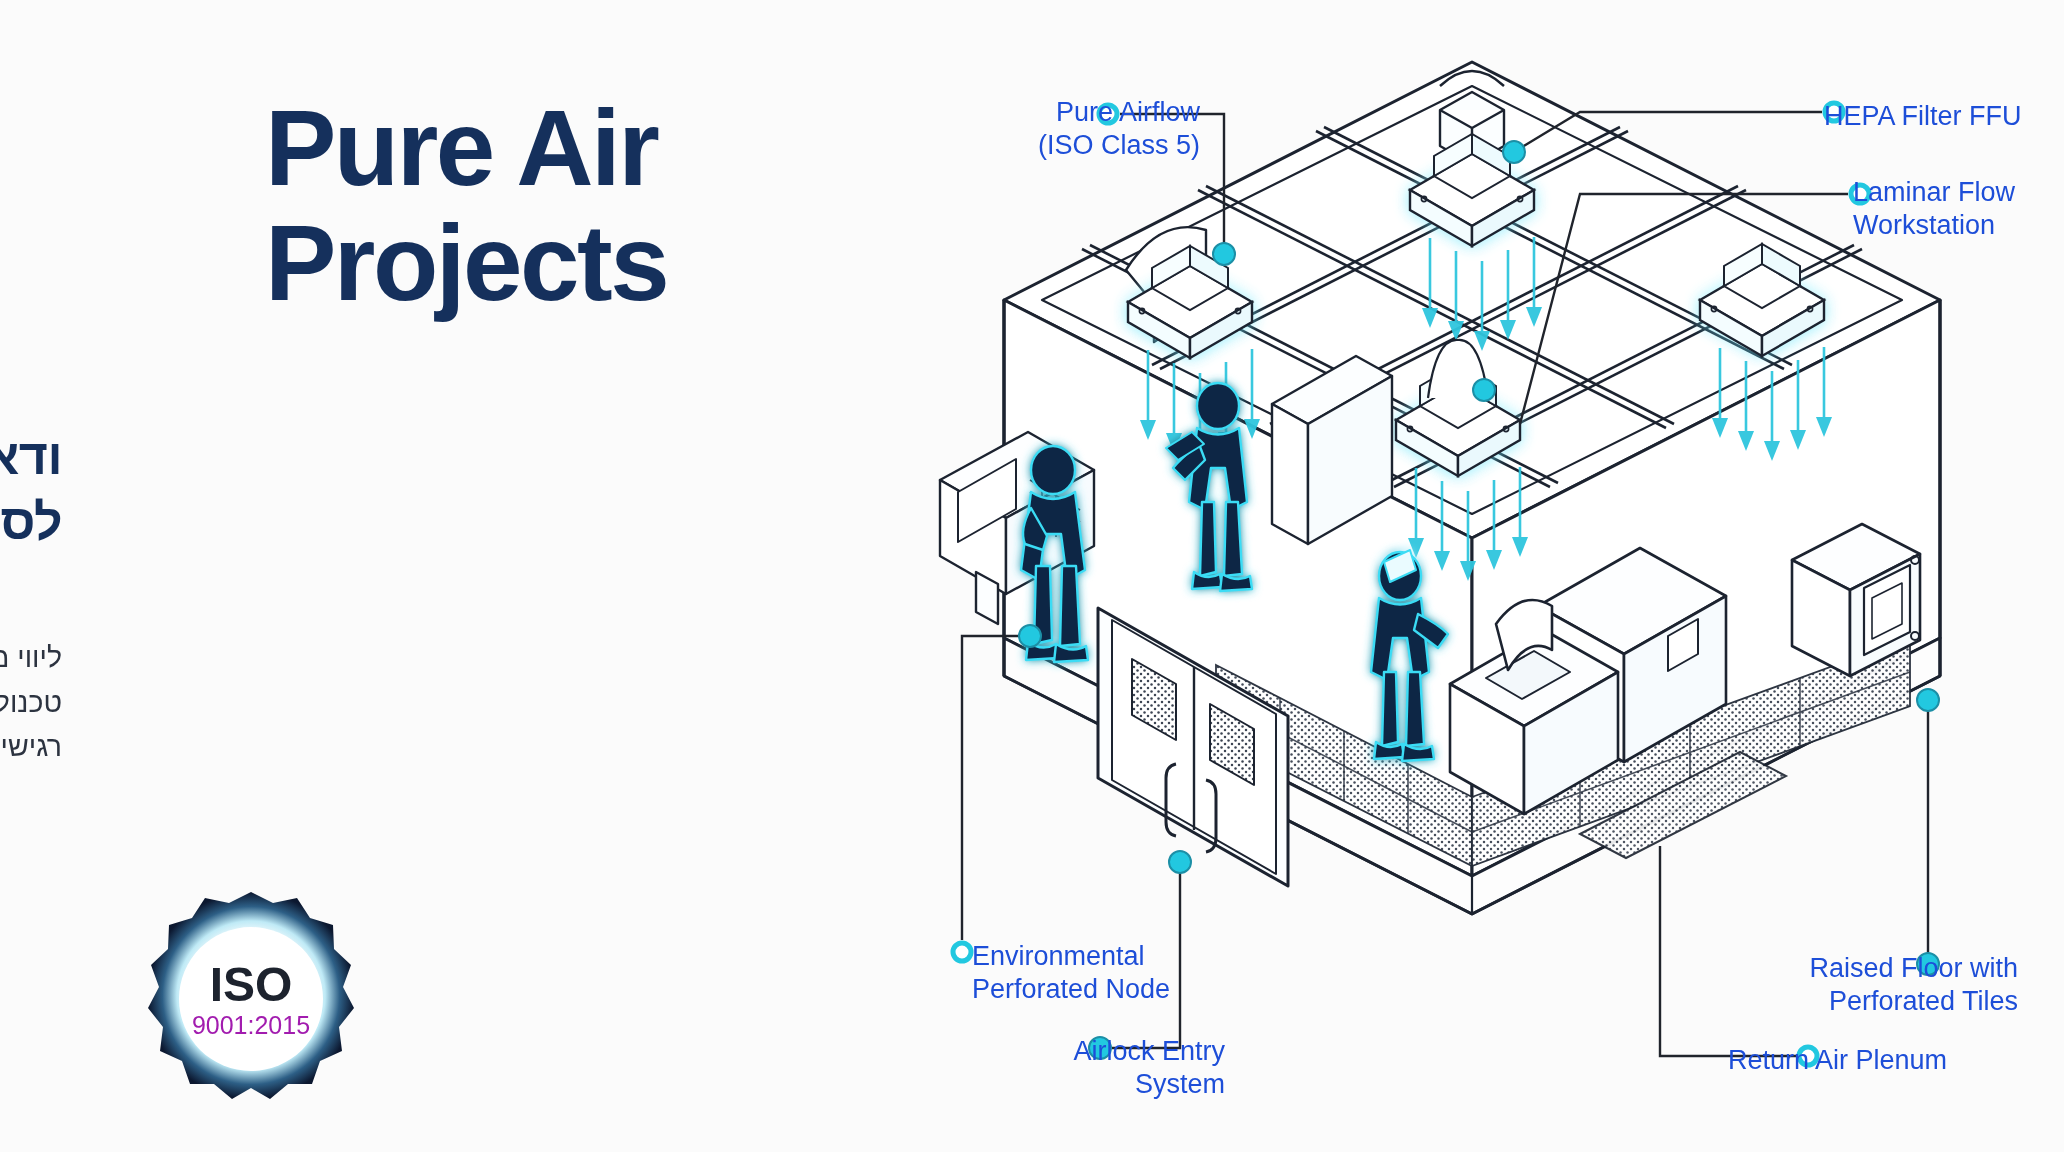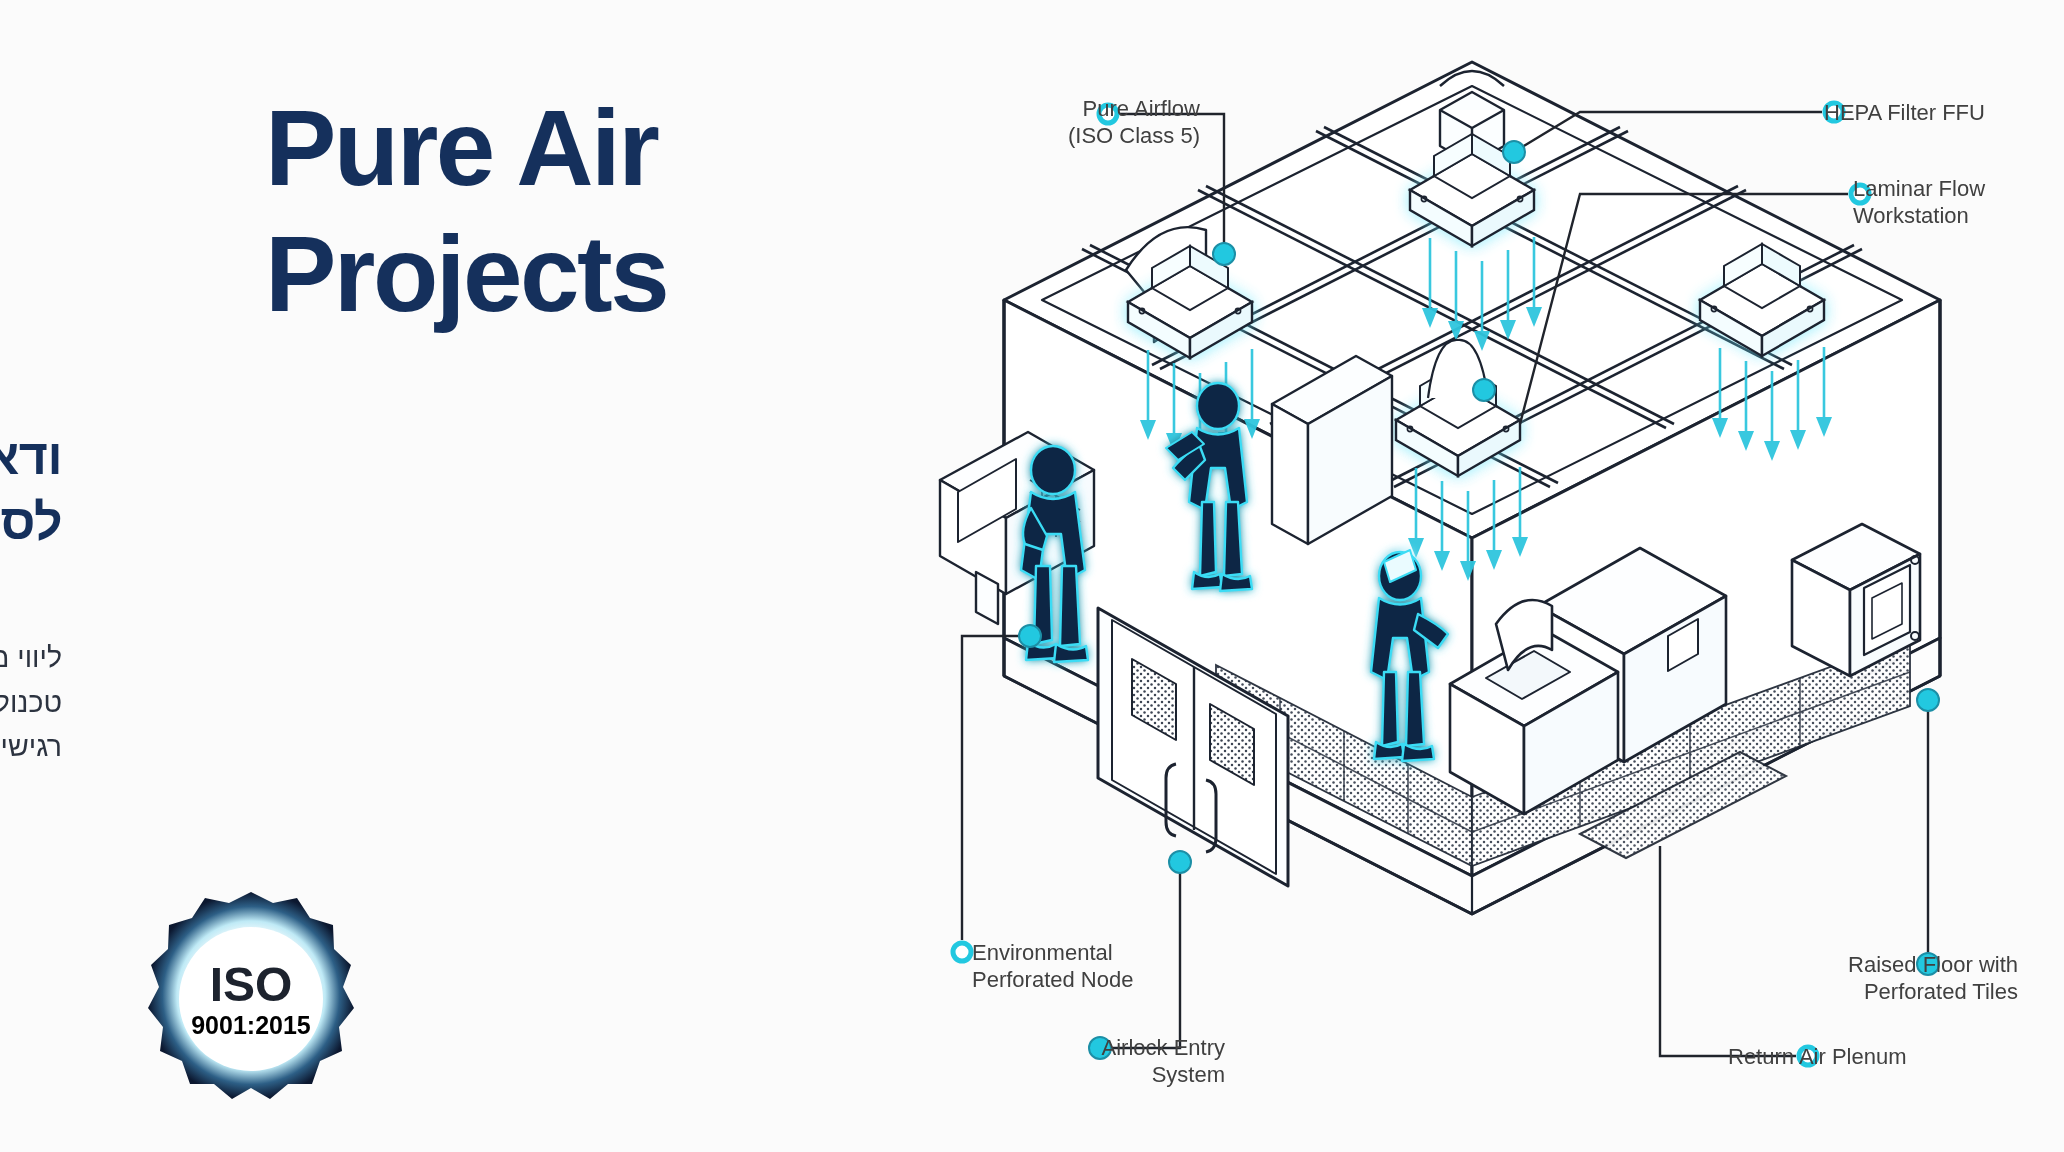--- a/index.html
+++ b/index.html
@@ -13,21 +13,21 @@
   #stage { position:absolute; inset:0; width:2064px; height:1152px; }
 
   
   .left-panel { position:absolute; left:0; top:0; width:900px; height:1088px; }
 
   .title {
     position:absolute; left:265px; top:96px; width:600px;
     font-size:107px; font-weight:bold; line-height:0.99;
     color:#15305c; letter-spacing:-2.5px;
   }
-  .title .l2 { display:block; margin-top:20px; }
+  .title .l2 { display:block; margin-top:9px; }
 
   .subtitle {
     position:absolute; right:838px; top:425px; width:600px;
     text-align:right; direction:rtl;
     font-size:50px; font-weight:bold; line-height:1.30;
     color:#15305c; letter-spacing:-0.5px;
   }
 
   .body-copy {
     position:absolute; right:838px; top:635px; width:680px;
@@ -36,29 +36,29 @@
   }
 
   
   .iso-badge { position:absolute; left:140px; top:888px; width:222px; height:222px;text-align:center; }
   .iso-badge svg { display:block; }
   .iso-text-wrap {
     position:absolute; left:0; top:0; width:222px; height:222px;
     display:flex; flex-direction:column; align-items:center; justify-content:center;
   }
   .iso-main { font-size:48px; font-weight:bold; color:#1d232e; letter-spacing:0px; line-height:1; }
-  .iso-sub  { font-size:25px; font-weight:bold; color:#000000; margin-top:4px; line-height:1; }
+  .iso-sub  { font-size:25px; font-weight:normal; color:#a21caf; margin-top:4px; line-height:1; }
 
   
   .diagram { position:absolute; left:880px; top:0; width:1184px; height:1152px; }
   .diagram svg { display:block; }
 
   
   .callout {
-    position:absolute; font-size:22px; line-height:1.22; color:#404040;
+    position:absolute; font-size:27px; line-height:1.22; color:#1d4ed8;
     white-space:pre-line;
   }
   .callout.r { text-align:right; }
   .callout.l { text-align:left; }
   .cl-pure   { left:1000px; top:96px;  width:200px; }
   .cl-hepa   { left:1824px; top:100px; width:300px; }
   .cl-lam    { left:1853px; top:176px; width:240px; }
   .cl-env    { left:972px;  top:940px; width:260px; }
   .cl-air    { left:1035px; top:1035px;width:190px; }
   .cl-raised { left:1798px; top:952px; width:220px; }

